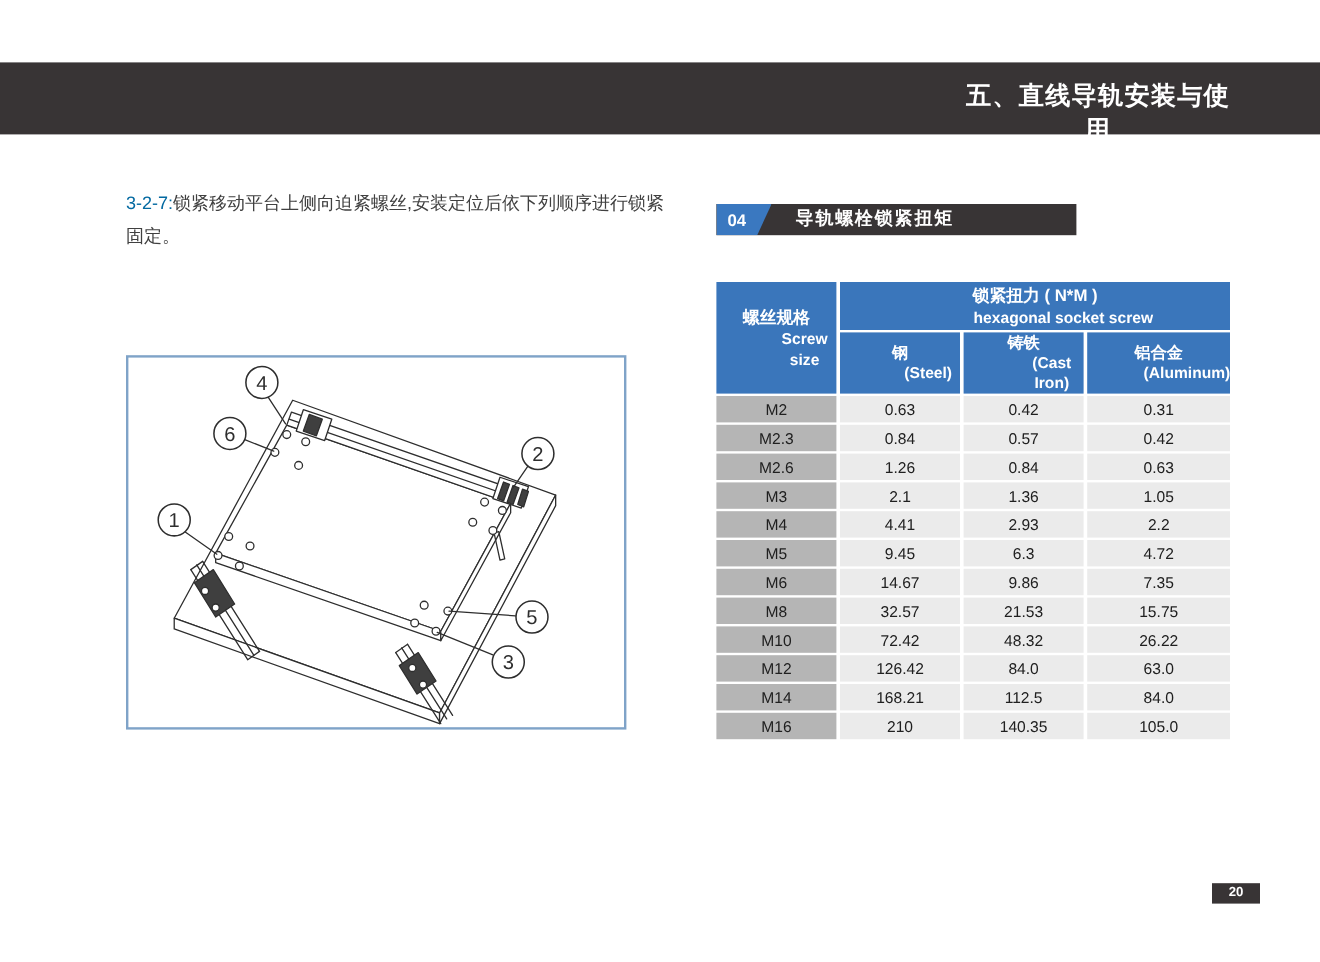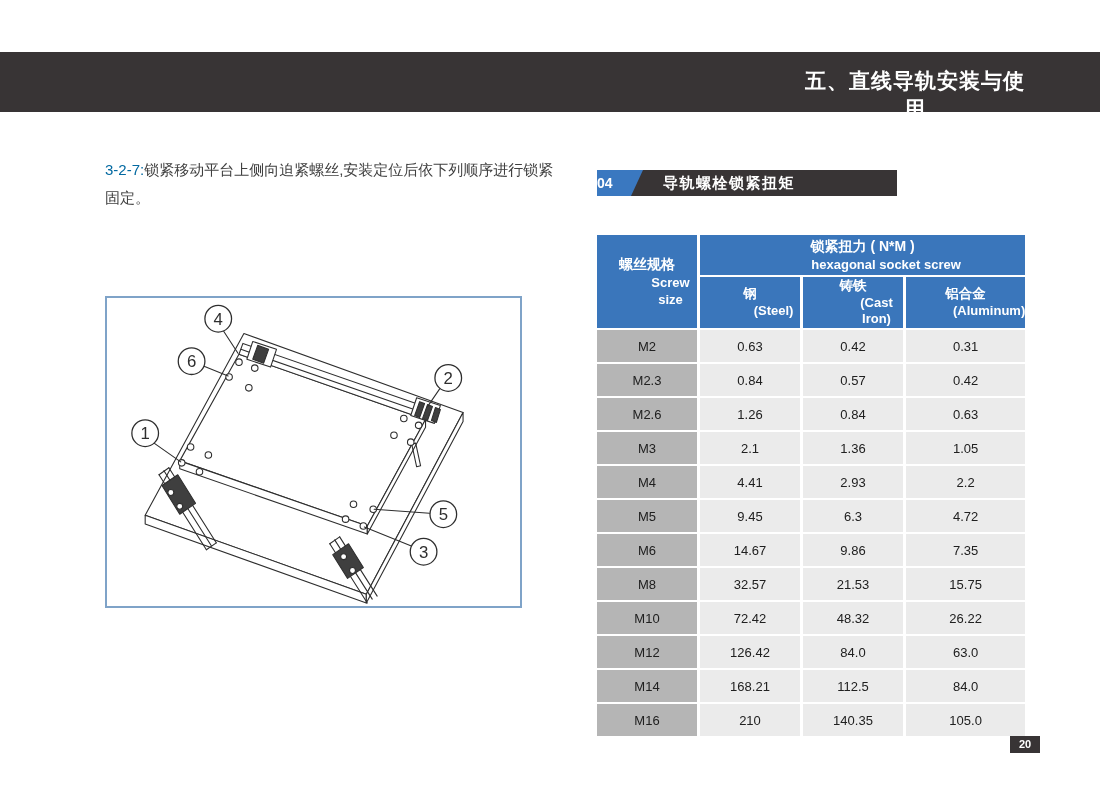--- a/index.html
+++ b/index.html
@@ -24,37 +24,37 @@
   
   .diagram-box { position: absolute; top: 296px; left: 105px; width: 417px; height: 312px;
     border: 2px solid #7fa3c8; background: #fff; }
   .diagram-box svg { display: block; }
 
   
   .section-bar { position: absolute; top: 170px; left: 597px; width: 300px; height: 26px; background: #383435; }
   .section-badge { position: absolute; top: 0; left: 0; width: 46px; height: 26px; background: #3a78c0;
     clip-path: polygon(0 0, 100% 0, calc(100% - 12px) 100%, 0 100%);
     color: #fff; font-size: 14px; font-weight: bold; line-height: 26px; }
-  .section-badge span { display: inline-block; width: 34px; }
+  .section-badge span { display: inline-block; width: 34px; text-align: center; }
   .section-title { position: absolute; left: 66px; top: 0; height: 26px; line-height: 26px;
     color: #fff; font-size: 15px; font-weight: bold; letter-spacing: 1.5px; }
 
   
   .torque { position: absolute; top: 233px; left: 594px; border-collapse: separate; border-spacing: 3px 2px; }
   .torque th, .torque td { text-align: center; vertical-align: middle; padding: 0; }
   .torque th { background: #3a76bb; color: #fff; font-weight: bold; }
   .torque .h1 { height: 40px; font-size: 14px; line-height: 1.35; }
   .torque .h2 { height: 40px; font-size: 13.5px; line-height: 1.3; }
   .torque th .en { font-size: 13px; padding-left: 47px; }
   .torque col { width: 100px; }
-  .torque td { height: 32px; font-size: 13px; font-weight: 500; color: #202020; background: #ebebeb; }
+  .torque td { height: 22px; font-size: 13px; font-weight: 500; color: #202020; background: #ebebeb; }
   .torque td.size { background: #b5b5b5; }
 
   
-  .page-num { position: absolute; top: 736px; left: 1010px; width: 30px; height: 17px;
+  .page-num { position: absolute; top: 736px; left: 1010px; width: 40px; height: 17px;
     background: #383435; color: #fff; font-size: 11px; font-weight: bold; text-align: center; line-height: 17px; }
 </style>
 </head>
 <body>
 
 <div class="page">
 
   <div class="bar-dark"></div>
   <div class="chapter-title">五、直线导轨安装与使用</div>
 

